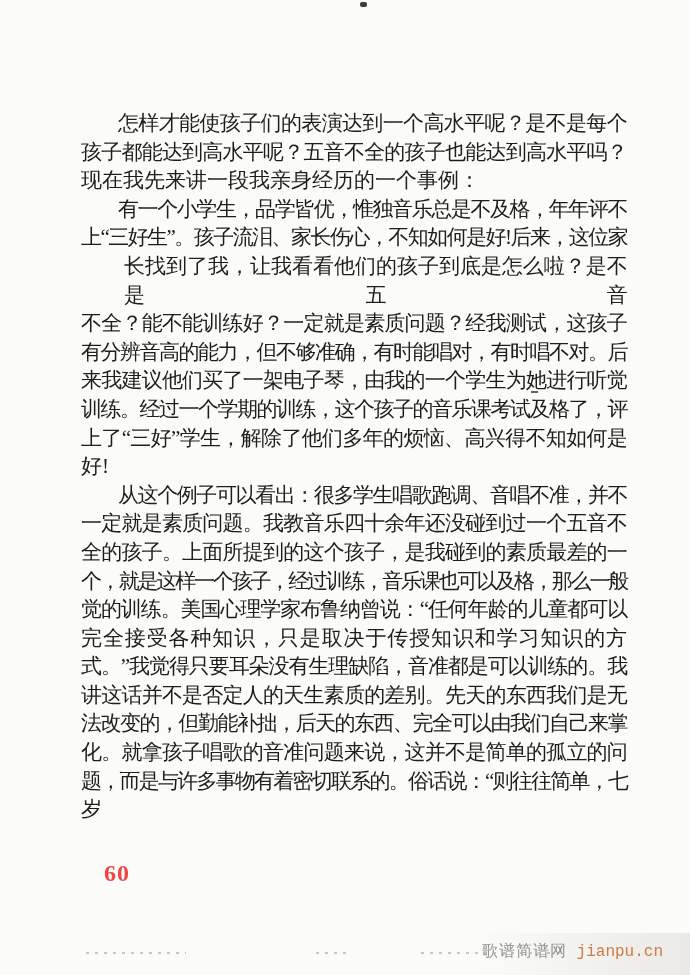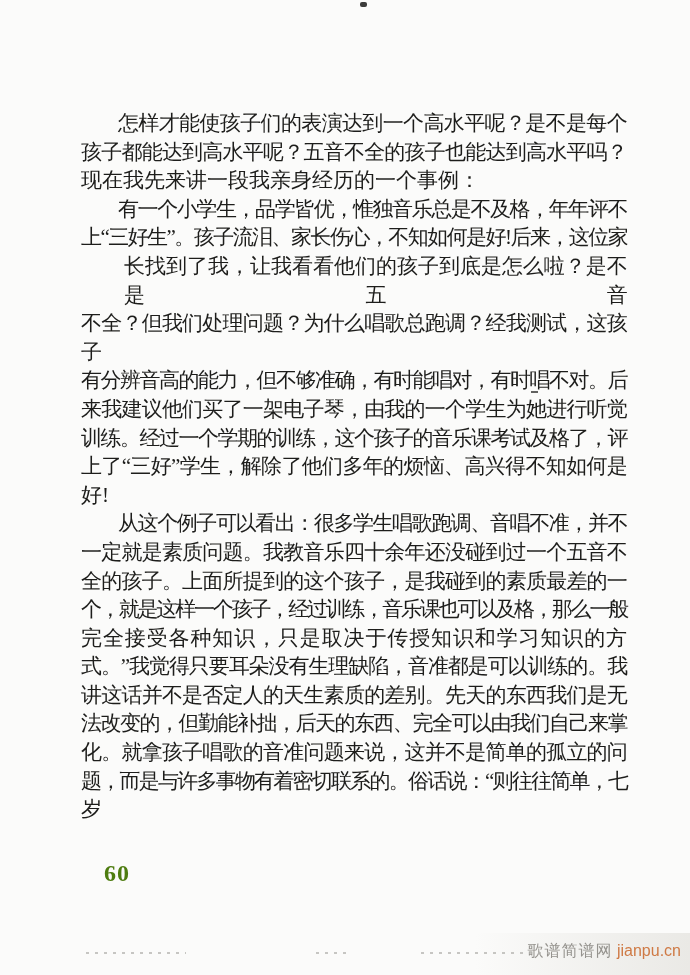--- a/index.html
+++ b/index.html
@@ -49,27 +49,27 @@
   .line.indent {
     text-indent: 37px;
   }
   .page-number {
     position: absolute;
     left: 104px;
     top: 860px;
     font-size: 24px;
     font-weight: 700;
     letter-spacing: 1px;
-    color: #4d7c0f;
+    color: #ef4444;
   }
   .watermark {
     position: absolute;
-    right: 9px;
+    right: 27px;
     top: 941px;
-    font-family: Liberation Sans, sans-serif;
+    font-family: Liberation Mono, monospace;
     font-size: 16px;
     white-space: nowrap;
   }
   .watermark .wm-name {
     color: #95938e;
     letter-spacing: 1px;
   }
   .watermark .wm-url {
     color: #cf7a45;
   }
@@ -100,30 +100,31 @@
   <div class="corner-wash"></div>
 
   <div class="text-column">
 
   <div class="line indent" style="letter-spacing: -0.72px;">怎样才能使孩子们的表演达到一个高水平呢？是不是每个</div>
       <div class="line" style="letter-spacing: -0.851852px;">孩子都能达到高水平呢？五音不全的孩子也能达到高水平吗？</div>
       <div class="line end" style="">现在我先来讲一段我亲身经历的一个事例：</div>
       <div class="line indent" style="letter-spacing: -1.5px;">有一个小学生，品学皆优，惟独音乐总是不及格，年年评不</div>
       <div class="line" style="letter-spacing: -1.7px;">上“三好生”。孩子流泪、家长伤心，不知如何是好!后来，这位家</div>
       <div class="line" style="letter-spacing: -0.851852px; margin-left: 43px;">长找到了我，让我看看他们的孩子到底是怎么啦？是不是五音</div>
-      <div class="line" style="letter-spacing: -0.851852px;">不全？但我们处理问题？为什么唱歌总跑调？经我测试，这孩子</div>
+      <div class="line" style="letter-spacing: -0.851852px;">不全？能不能训练好？一定就是素质问题？经我测试，这孩子</div>
       <div class="line" style="letter-spacing: -1.57143px;">有分辨音高的能力，但不够准确，有时能唱对，有时唱不对。后</div>
       <div class="line" style="letter-spacing: -0.851852px;">来我建议他们买了一架电子琴，由我的一个学生为她进行听觉</div>
       <div class="line" style="letter-spacing: -1.57143px;">训练。经过一个学期的训练，这个孩子的音乐课考试及格了，评</div>
       <div class="line" style="letter-spacing: -0.821429px;">上了“三好”学生，解除了他们多年的烦恼、高兴得不知如何是</div>
       <div class="line end" style="">好!</div>
       <div class="line indent" style="letter-spacing: -1.5px;">从这个例子可以看出：很多学生唱歌跑调、音唱不准，并不</div>
       <div class="line" style="letter-spacing: -0.851852px;">一定就是素质问题。我教音乐四十余年还没碰到过一个五音不</div>
       <div class="line" style="letter-spacing: -0.851852px;">全的孩子。上面所提到的这个孩子，是我碰到的素质最差的一</div>
       <div class="line" style="letter-spacing: -2.24138px;">个，就是这样一个孩子，经过训练，音乐课也可以及格，那么一般</div>
+      <div class="line" style="letter-spacing: -1.21429px;">觉的训练。美国心理学家布鲁纳曾说：“任何年龄的儿童都可以</div>
       <div class="line" style="">完全接受各种知识，只是取决于传授知识和学习知识的方</div>
       <div class="line" style="letter-spacing: -1.21429px;">式。”我觉得只要耳朵没有生理缺陷，音准都是可以训练的。我</div>
       <div class="line" style="letter-spacing: -0.851852px;">讲这话并不是否定人的天生素质的差别。先天的东西我们是无</div>
       <div class="line" style="letter-spacing: -1.57143px;">法改变的，但勤能补拙，后天的东西、完全可以由我们自己来掌</div>
       <div class="line" style="letter-spacing: -0.851852px;">化。就拿孩子唱歌的音准问题来说，这并不是简单的孤立的问</div>
       <div class="line" style="letter-spacing: -1.89655px;">题，而是与许多事物有着密切联系的。俗话说：“则往往简单，七岁</div>
     </div>
 
   <div class="page-number">60</div>
 

